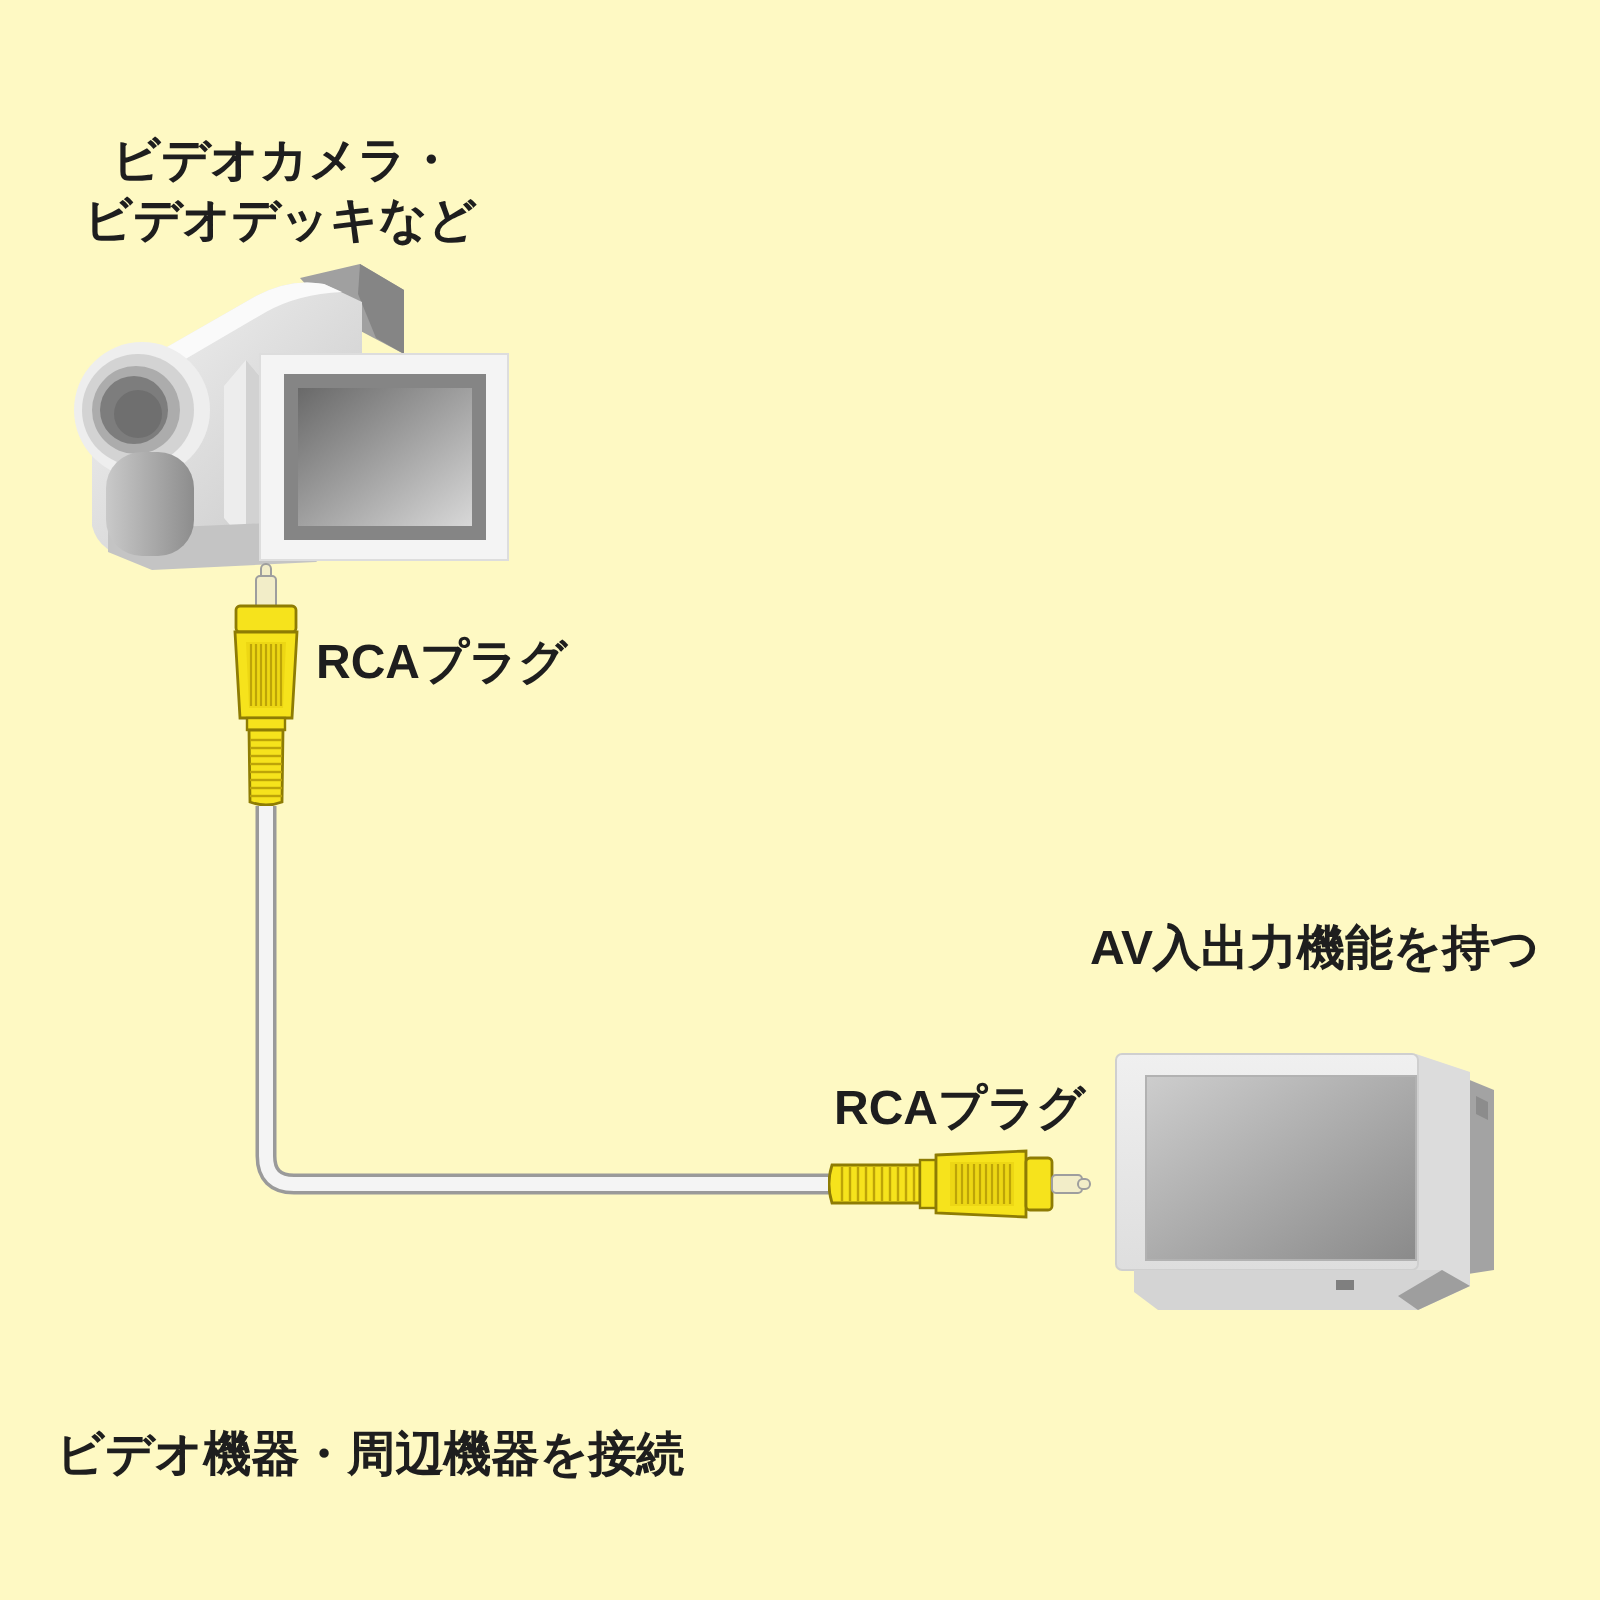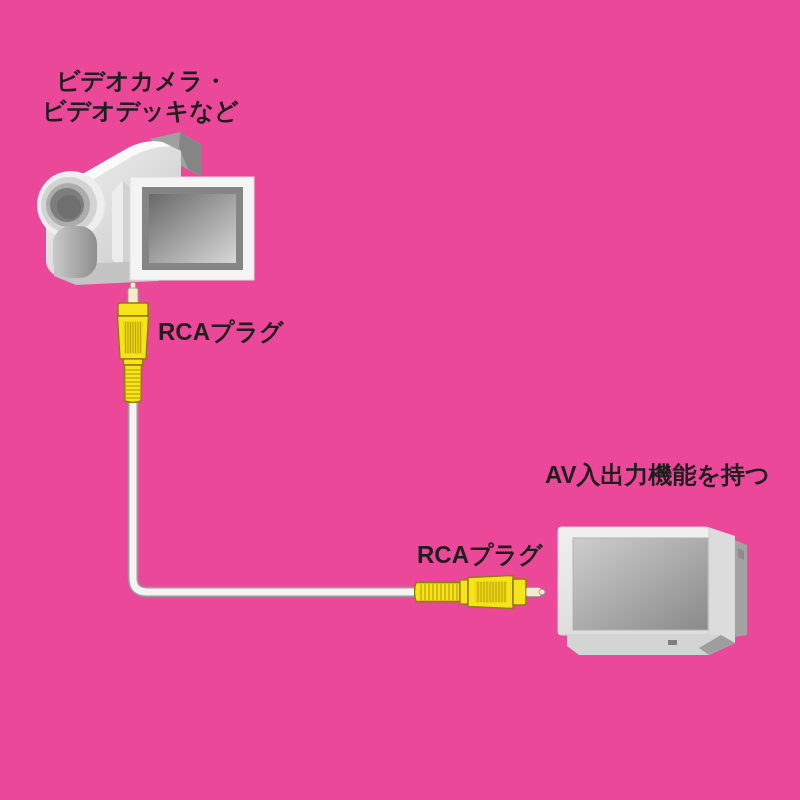--- a/index.html
+++ b/index.html
@@ -1,18 +1,18 @@
 <!DOCTYPE html>
 <html style="--text-color: #1e1e1e; --plug-yellow: #f6e31c; --plug-yellow-dark: #e9d314; --plug-outline: #8e7c04; --plug-rib: #bda408; --plug-tip-cream: #f2edc8; --plug-tip-outline: #9e9e9e; --cable-outline: #9a9a9a; --cable-fill: #f4f4f4; --device-body-gray: #d9d9d9;"><head>
 <meta charset="utf-8">
 <style>
   * { margin:0; padding:0; box-sizing:border-box; }
   html,body { width:800px; height:800px; background:#fff;
     font-family:"Liberation Sans","DejaVu Sans",sans-serif; }
-  .stage { position:relative; width:800px; height:800px; background:#ec4899; overflow:hidden; }
+  .stage { position:relative; width:800px; height:800px; background:#fef9c3; overflow:hidden; }
   .jp { position:absolute; font-weight:700; color:var(--text-color,#1e1e1e);
         font-size:24px; white-space:nowrap; }
   .camera-label { left:42px; top:66px; line-height:30px; }
   .camera-label .l1 { display:block; margin-left:14px; }
   .camera-label .l2 { display:block; }
   .plug-label-top { left:158px; top:318px; line-height:28px; }
   .plug-label-bottom { left:417px; top:541px; line-height:28px; }
   .tv-label { left:545px; top:460px; line-height:30px; }
   .tv-label .l2 { display:block; margin-left:6px; }
   .caption { left:28px; top:712px; line-height:31px; }
@@ -180,15 +180,16 @@
     <rect x="7" y="8" width="151" height="108" rx="3" fill="url(#g-tvface)" stroke="#cfcfcf" stroke-width="1"></rect>
 
     <rect x="22" y="19" width="135" height="92" fill="url(#g-tvscreen)" stroke="#b2b2b2" stroke-width="1"></rect>
 
     <polygon points="16,116 170,116 184,124 158,136 28,136 16,127" fill="#d4d4d4"></polygon>
     <polygon points="170,116 184,124 158,136 148,129" fill="#9e9e9e"></polygon>
     <rect x="117" y="121" width="9" height="5" fill="#7f7f7f"></rect>
   </svg>
 
   <div class="jp caption">
+    <div>ビデオ機器・周辺機器を接続</div>
   </div>
 
 </div>
 
 </body></html>

